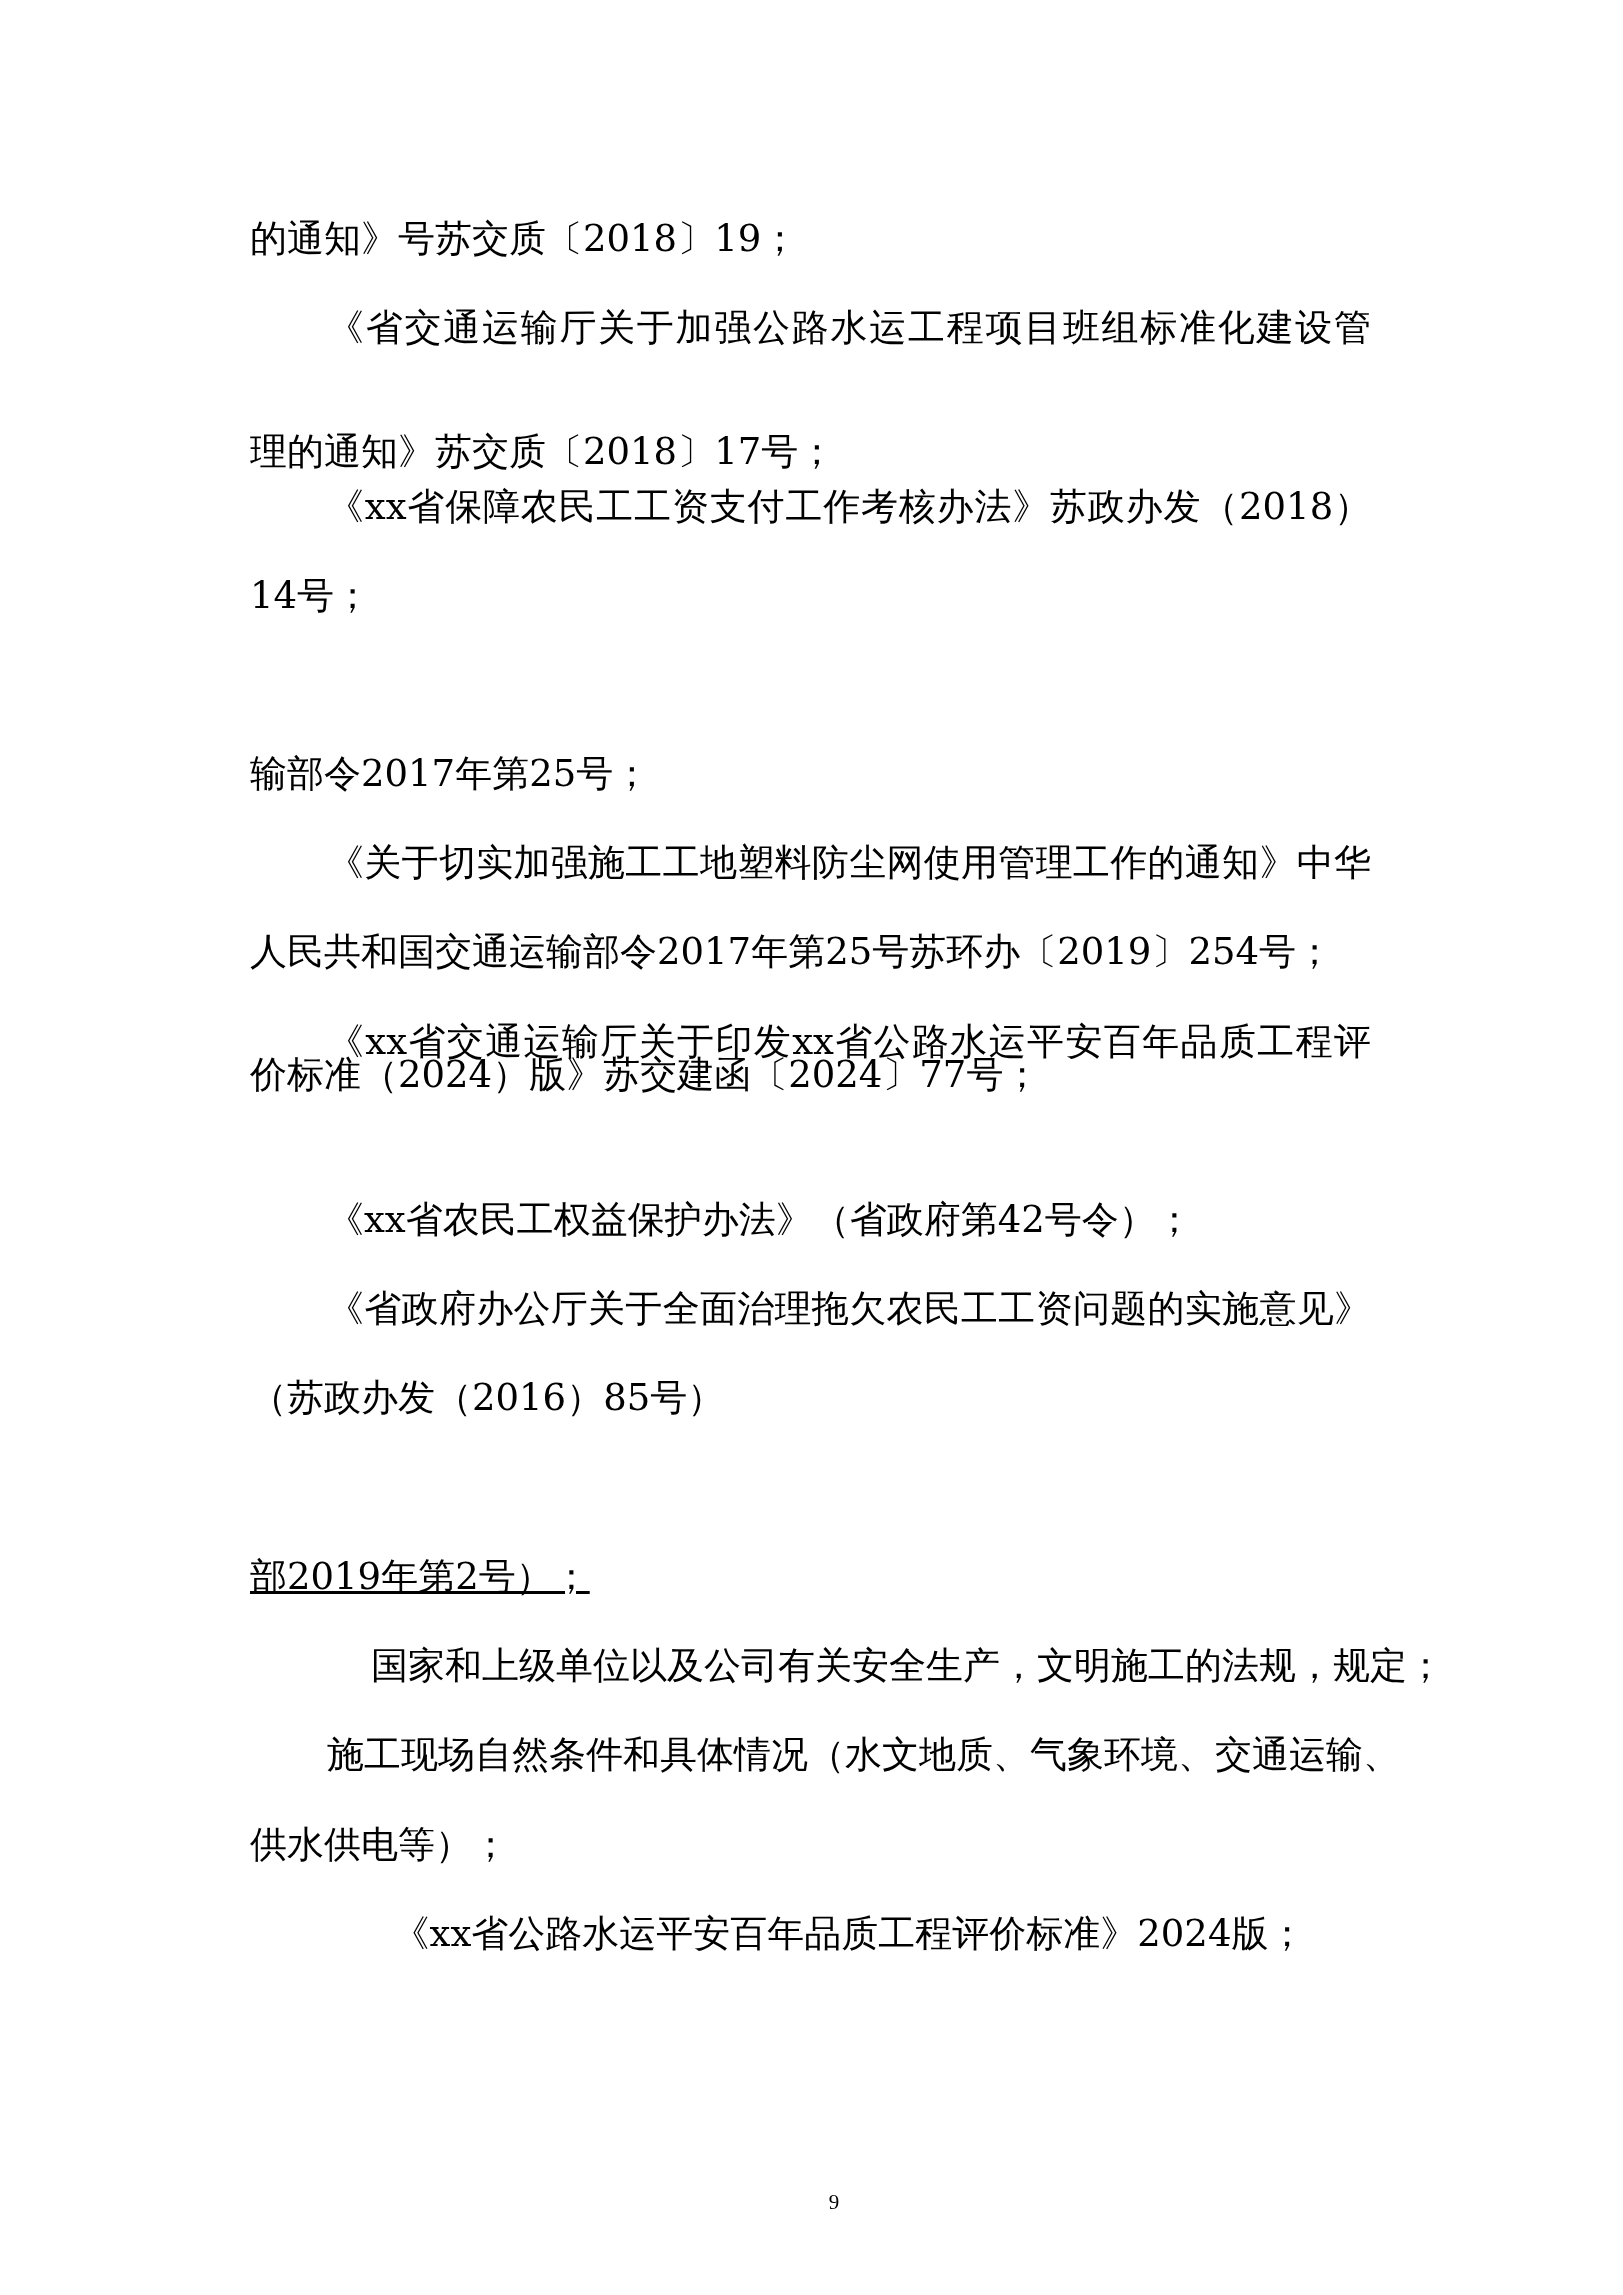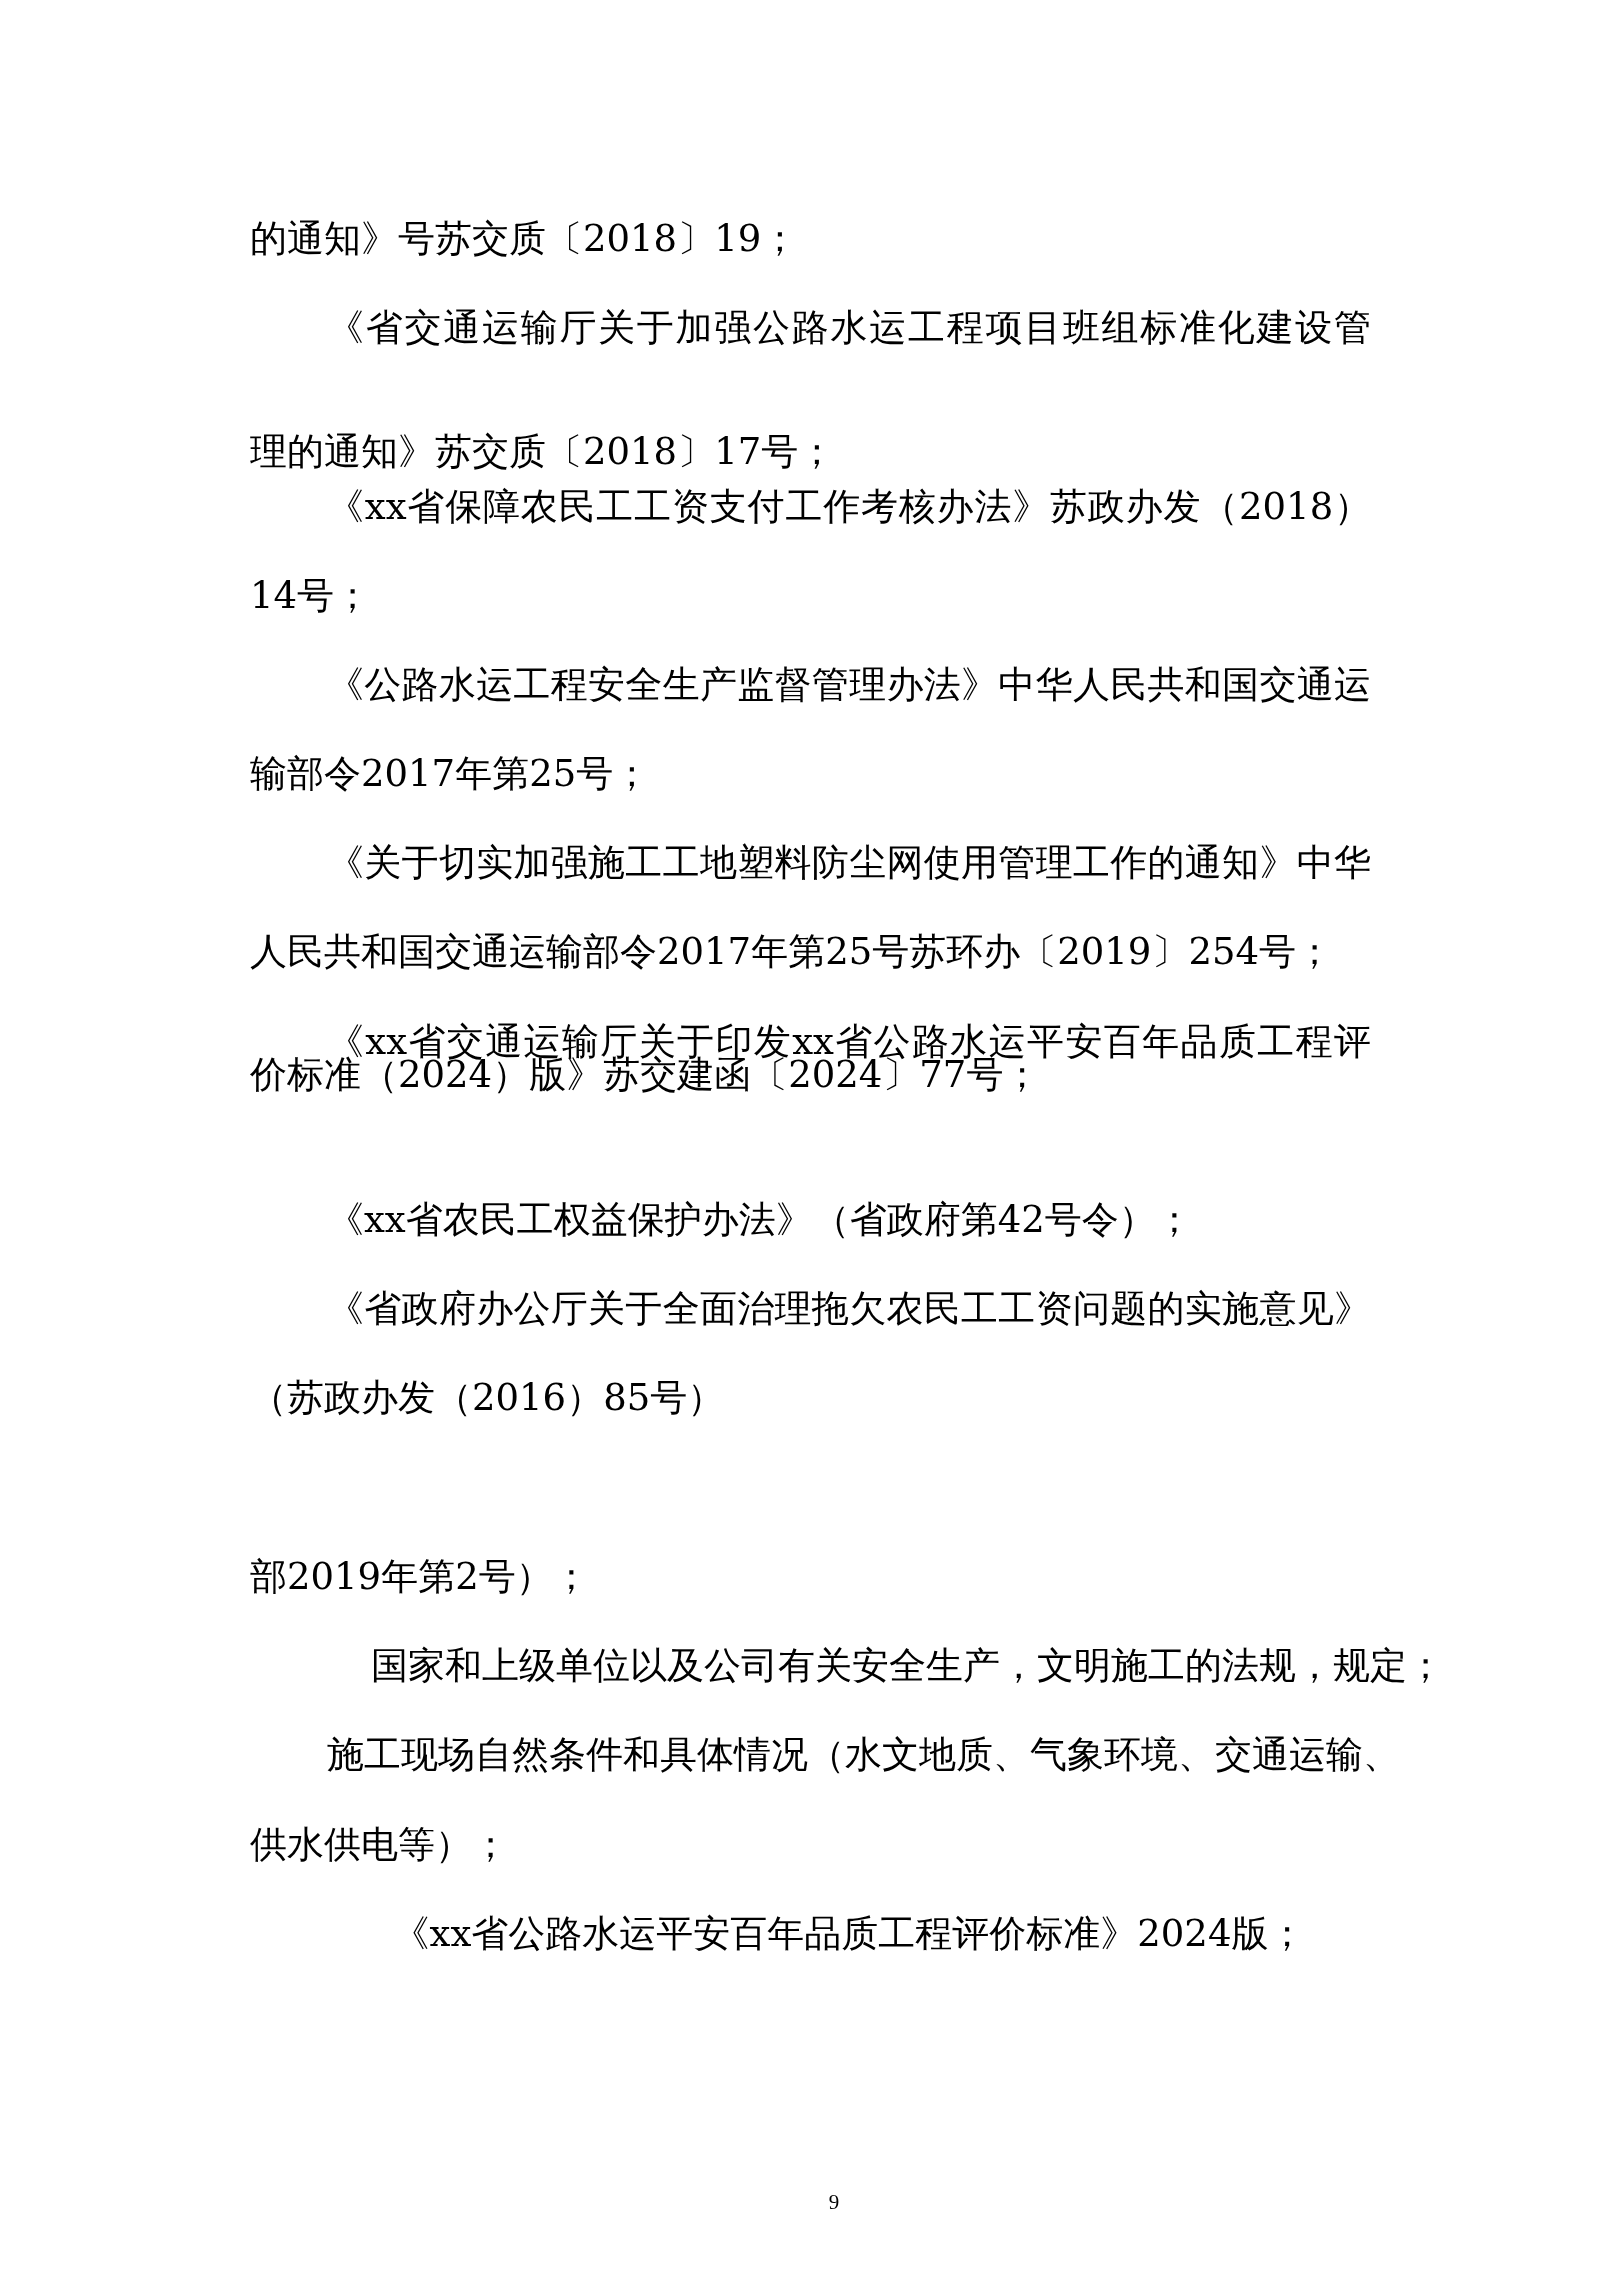--- a/index.html
+++ b/index.html
@@ -55,30 +55,29 @@
 </head>
 <body>
 
 <div class="page">
 
   <div class="line" style="top:216px;">的通知》号苏交质〔2018〕19；</div>
   <div class="line indent full" style="top:305px;">《省交通运输厅关于加强公路水运工程项目班组标准化建设管</div>
   <div class="line" style="top:395px;margin-top:34px;">理的通知》苏交质〔2018〕17号；</div>
   <div class="line indent full" style="top:484px;">《xx省保障农民工工资支付工作考核办法》苏政办发（2018）</div>
   <div class="line" style="top:573px;">14号；</div>
-  <div class="line indent full" style="top:662px;">《公路水运工程安全生产监督管理办法》中华人民共和国交通运</div>
   <div class="line" style="top:751px;">输部令2017年第25号；</div>
   <div class="line indent full" style="top:840px;">《关于切实加强施工工地塑料防尘网使用管理工作的通知》中华</div>
   <div class="line" style="top:929px;">人民共和国交通运输部令2017年第25号苏环办〔2019〕254号；</div>
   <div class="line indent full" style="top:1019px;">《xx省交通运输厅关于印发xx省公路水运平安百年品质工程评</div>
   <div class="line" style="top:1052px;">价标准（2024）版》苏交建函〔2024〕77号；</div>
   <div class="line indent" style="top:1197px;">《xx省农民工权益保护办法》（省政府第42号令）；</div>
   <div class="line indent full" style="top:1286px;">《省政府办公厅关于全面治理拖欠农民工工资问题的实施意见》</div>
   <div class="line" style="top:1375px;">（苏政办发（2016）85号）</div>
-  <div class="line" style="top:1554px;">部2019年第2号）；</div>
+  <div class="line" style="top:1554px;text-decoration:underline;">部2019年第2号）；</div>
   <div class="line indent full" style="top:1643px;margin-left:44px;">国家和上级单位以及公司有关安全生产，文明施工的法规，规定；</div>
   <div class="line" style="top:1822px;">供水供电等）；</div>
   <div class="line indent full" style="top:1732px;">施工现场自然条件和具体情况（水文地质、气象环境、交通运输、</div>
   <div class="line indent" style="top:1911px;text-align:center;">《xx省公路水运平安百年品质工程评价标准》2024版；</div>
 
   <div class="page-number">9</div>
 
 </div>
 
 

